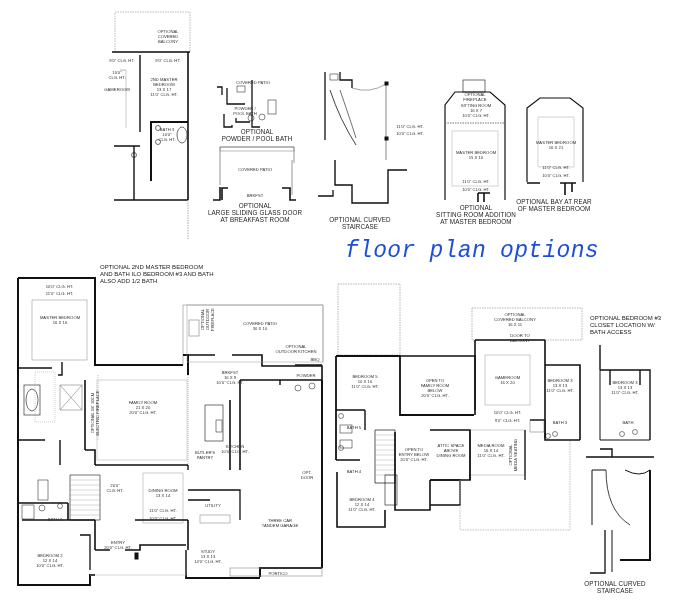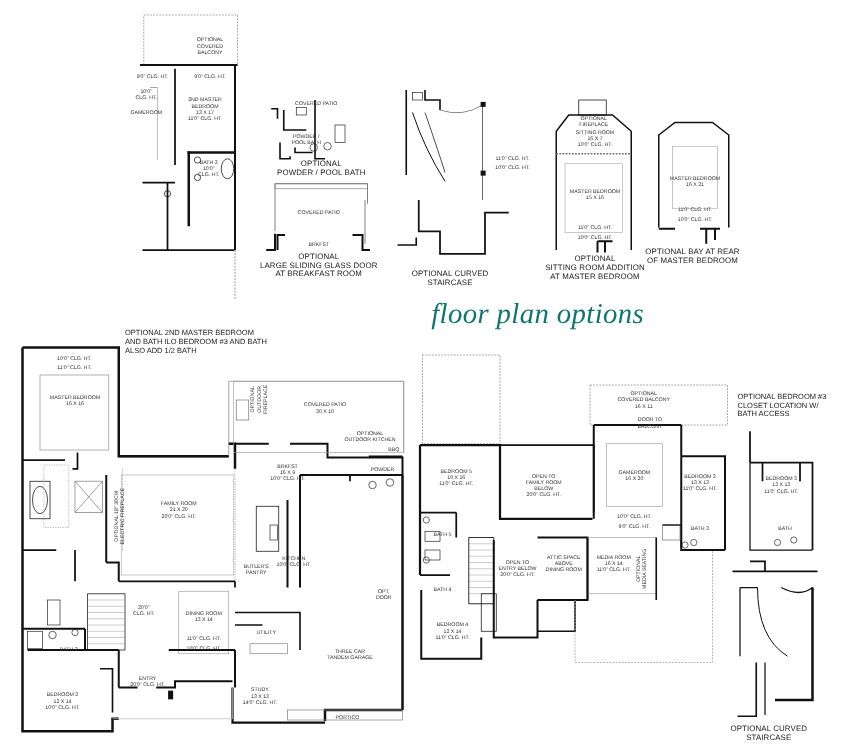--- a/index.html
+++ b/index.html
@@ -1,21 +1,21 @@
 <!DOCTYPE html>
 <html><head>
 <meta charset="utf-8">
 <style>
   html,body{margin:0;padding:0;background:#fff;}
   body{width:676px;height:600px;position:relative;overflow:hidden;font-family:"Liberation Sans",sans-serif;color:#222;}
   svg{position:absolute;left:0;top:0;}
   .lbl{position:absolute;font-size:4.2px;line-height:5px;text-align:center;color:#333;text-transform:uppercase;white-space:pre-line;}
   .cap{position:absolute;font-size:6.3px;line-height:7px;text-align:center;color:#222;text-transform:uppercase;white-space:pre-line;letter-spacing:0.1px;}
   .capl{position:absolute;font-size:6px;line-height:7px;text-align:left;color:#222;text-transform:uppercase;white-space:pre-line;}
-  .title{position:absolute;left:345px;top:238px;font-family:Liberation Serif, serif;font-style:italic;font-size:23px;color:#0f766e;letter-spacing:0.3px;}
+  .title{position:absolute;left:345px;top:238px;font-family:Liberation Mono, monospace;font-style:italic;font-size:23px;color:#1d4ed8;letter-spacing:0.3px;}
 </style>
 </head>
 <body>
 
 <svg width="676" height="600" viewBox="0 0 676 600" fill="none" stroke="#111">
 
   <g stroke-width="1">
     <rect x="115" y="12" width="75" height="40" stroke="#aaa" stroke-dasharray="1.5,1" stroke-width="0.8"></rect>
     <line x1="112" y1="52" x2="190" y2="52" stroke-width="1.6"></line>
     <line x1="140" y1="55" x2="140" y2="132" stroke-width="1.4"></line>

